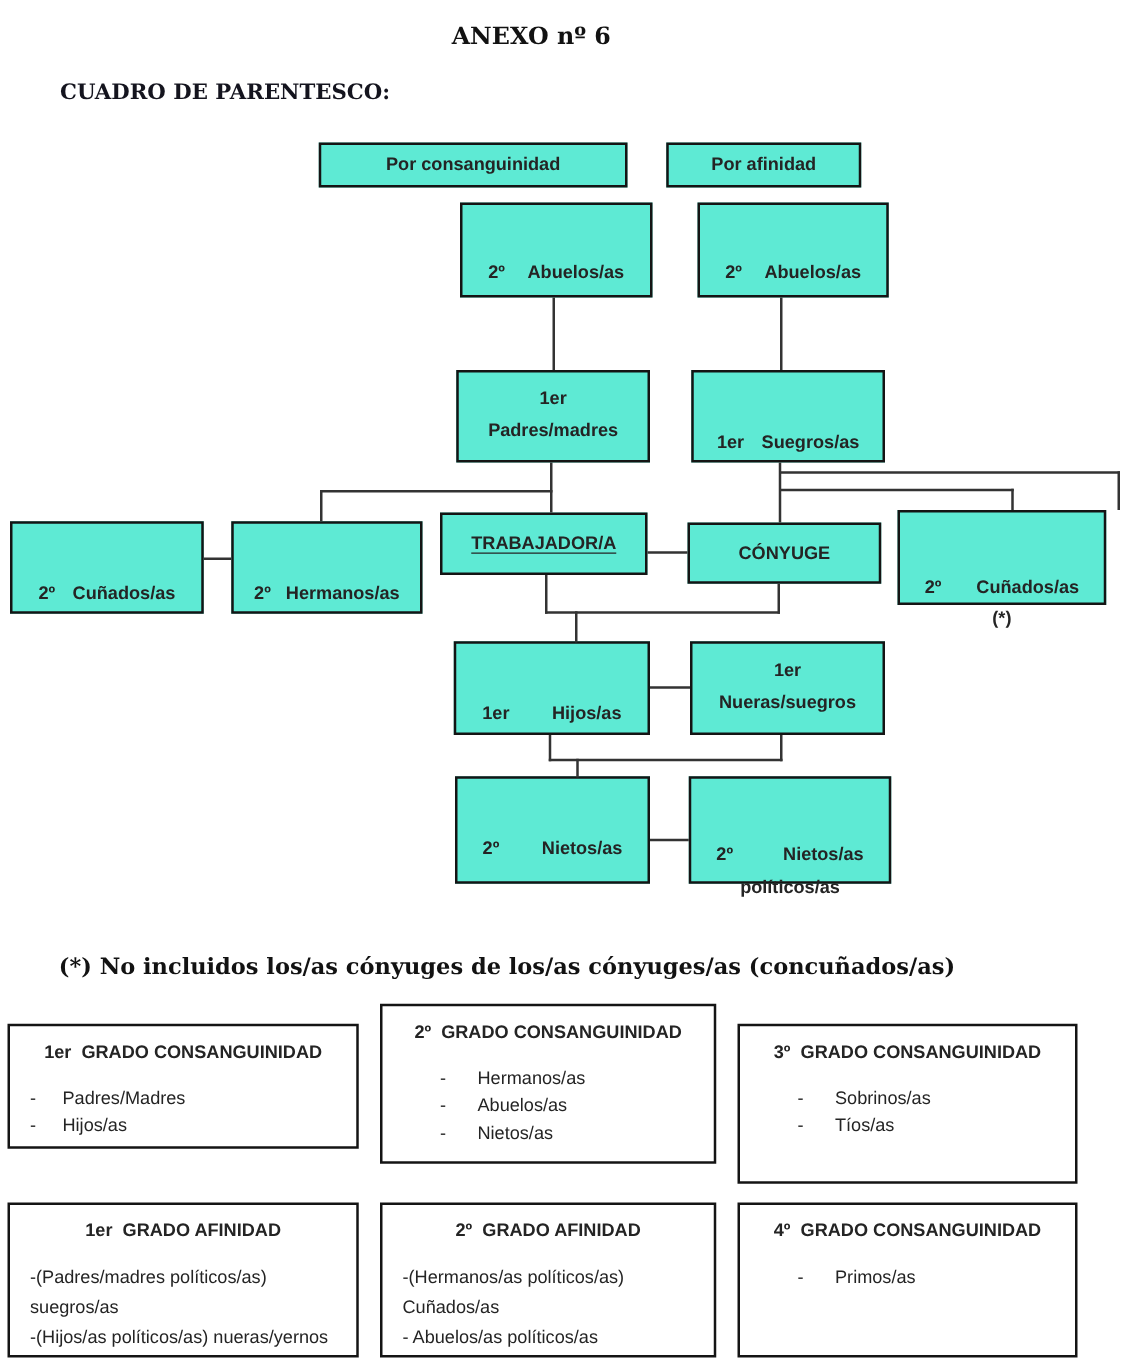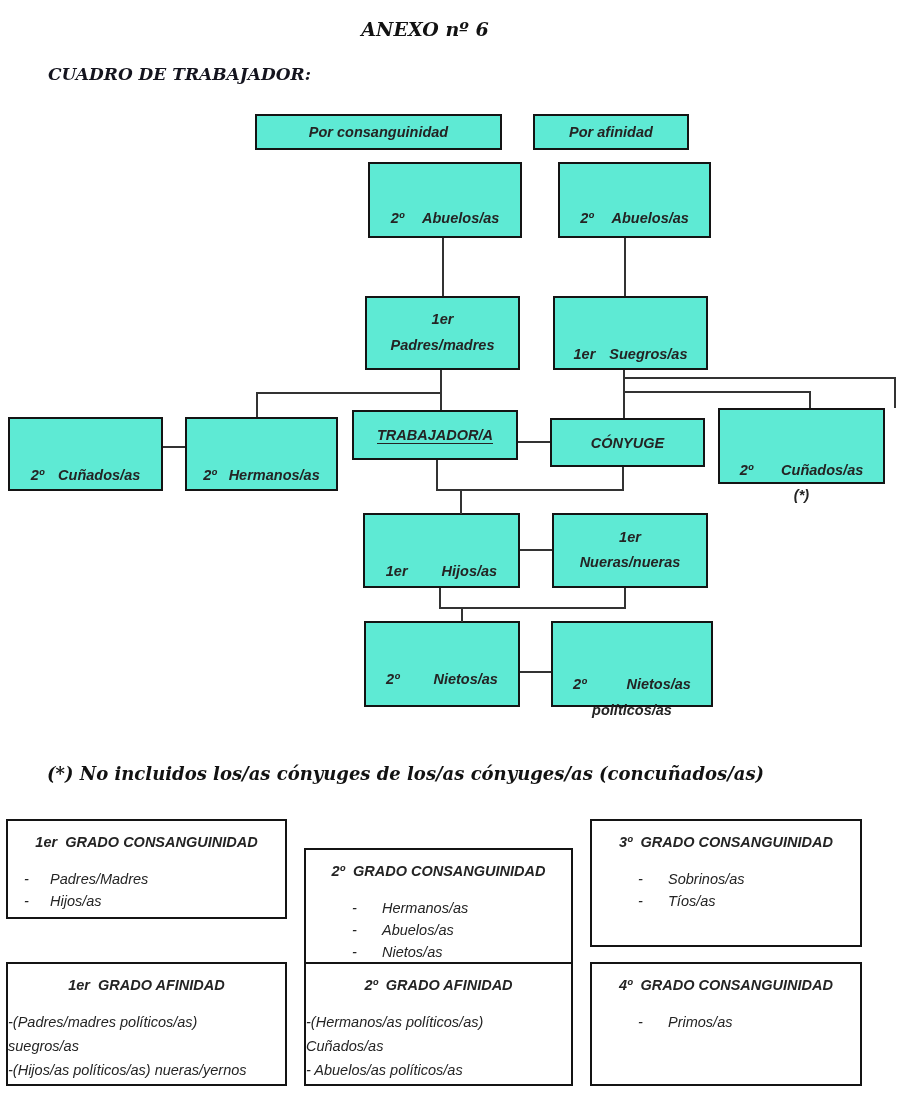--- a/index.html
+++ b/index.html
@@ -1,18 +1,18 @@
 <!DOCTYPE html>
 <html><head>
 <meta charset="utf-8">
 <style>
   html,body{margin:0;padding:0;background:#ffffff;}
   .canvas{
     position:relative;width:901px;height:1096px;background:#fff;
-    font-family:"Liberation Sans",sans-serif;color:#1c1c1c;overflow:hidden;font-style:italic;
+    font-family:"Liberation Sans",sans-serif;color:#1c1c1c;overflow:hidden;
   }
   .serif{font-family:"DejaVu Serif","Liberation Serif",serif;}
   .page-title{position:absolute;top:18px;left:425px;transform:translateX(-50%);
     font-size:19px;font-weight:bold;color:#121212;white-space:nowrap;}
   .page-heading{position:absolute;top:64px;left:48px;font-size:17px;font-weight:bold;color:#14141e;white-space:nowrap;}
   .footnote{position:absolute;top:763px;left:47px;font-size:18px;font-weight:bold;color:#121212;white-space:nowrap;}
 
   .node{position:absolute;box-sizing:border-box;border:2px solid #141414;background:#5eead4;
     font-size:14.5px;font-weight:bold;color:#242424;}
   .nrow{display:flex;justify-content:center;align-items:baseline;white-space:nowrap;margin-top:36px;}
@@ -24,29 +24,29 @@
 
   .gbox{position:absolute;box-sizing:border-box;border:2px solid #141414;background:#fff;
     font-size:14.5px;overflow:hidden;color:#242424;}
   .gtitle{padding-top:13px;text-align:center;font-weight:bold;white-space:pre-wrap;}
   .gitems{margin-top:18px;}
   .gitem{display:flex;line-height:22px;}
   .indent-s{padding-left:16px;}
   .indent-m{padding-left:46px;}
   .dash-s{width:26px;}
   .dash-m{width:30px;}
-  .gbody{margin-top:17px;padding:0 0;line-height:24px;}
+  .gbody{margin-top:17px;padding:0 16px;line-height:24px;}
 </style>
 </head>
 <body>
 
 <div class="canvas">
 
   <div class="page-title serif">ANEXO nº 6</div>
-  <div class="page-heading serif">CUADRO DE TRABAJADOR:</div>
+  <div class="page-heading serif">CUADRO DE PARENTESCO:</div>
 
   <div class="node" style="left:255px;top:114px;width:247px;height:36px">
     <div class="vcenter ncenter">
         <span>Por consanguinidad</span>
       </div>
   </div>
   <div class="node" style="left:533px;top:114px;width:156px;height:36px">
     <div class="vcenter ncenter">
         <span>Por afinidad</span>
       </div>
@@ -107,21 +107,21 @@
   </div>
 
   <div class="node" style="left:363px;top:513px;width:157px;height:75px;padding-top:12px">
     <div class="nrow" style="gap:34px">
       <span>1er</span>
       <span>Hijos/as</span>
     </div>
   </div>
   <div class="node ncenter" style="left:552px;top:513px;width:156px;height:75px;padding-top:10px;line-height:25px">
     <div>1er</div>
-    <div>Nueras/nueras</div>
+    <div>Nueras/suegros</div>
   </div>
 
   <div class="node" style="left:364px;top:621px;width:156px;height:86px;padding-top:12px">
     <div class="nrow" style="gap:34px">
       <span>2º</span>
       <span>Nietos/as</span>
     </div>
   </div>
   <div class="node" style="left:551px;top:621px;width:162px;height:86px;padding-top:12px;line-height:26px">
     <div class="nrow" style="gap:40px">
@@ -162,21 +162,21 @@
       <div class="gitem">
           <span class="dash-s">-</span>
           <span>Padres/Madres</span>
         </div>
       <div class="gitem">
           <span class="dash-s">-</span>
           <span>Hijos/as</span>
         </div>
     </div>
   </div>
-  <div class="gbox" style="left:304px;top:848px;width:269px;height:128px">
+  <div class="gbox" style="left:304px;top:803px;width:269px;height:128px">
     <div class="gtitle">2º  GRADO CONSANGUINIDAD</div>
     <div class="gitems indent-m">
       <div class="gitem">
           <span class="dash-m">-</span>
           <span>Hermanos/as</span>
         </div>
       <div class="gitem">
           <span class="dash-m">-</span>
           <span>Abuelos/as</span>
         </div>

